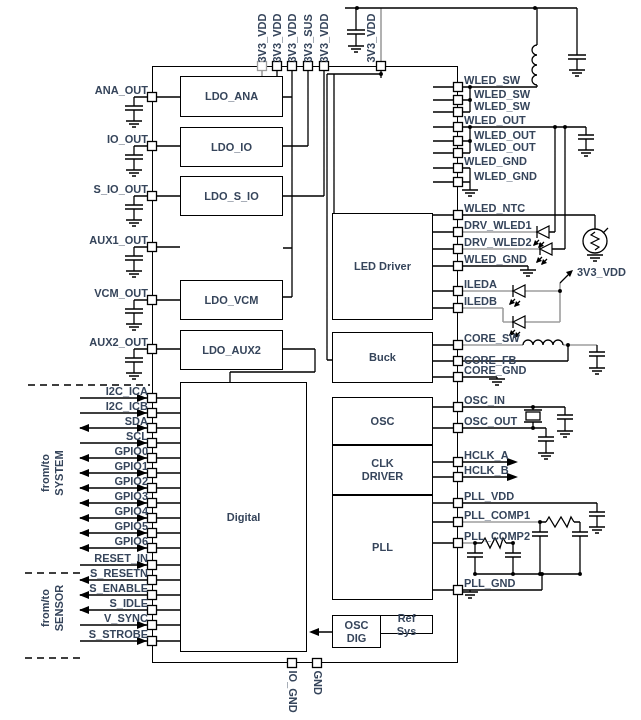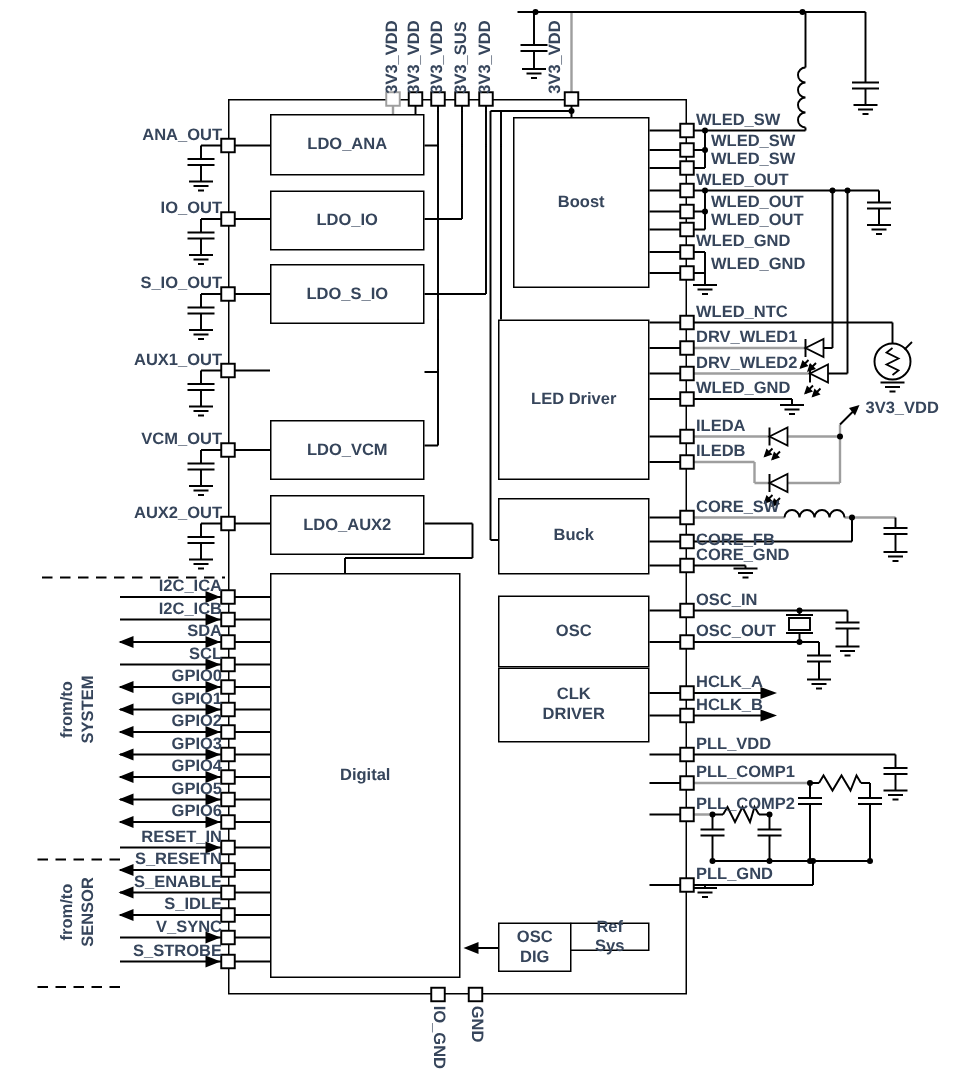--- a/index.html
+++ b/index.html
@@ -38,36 +38,36 @@
     </div>
   <div class="blk" style="left:180px;top:280px;width:103px;height:40px">
       <span>LDO_VCM</span>
     </div>
   <div class="blk" style="left:180px;top:330px;width:103px;height:40px">
       <span>LDO_AUX2</span>
     </div>
   <div class="blk" style="left:180px;top:382px;width:127px;height:270px">
       <span>Digital</span>
     </div>
-  <div class="blk" style="left:342px;top:78px;width:91px;height:114px">
-      <span>Boost</span>
-    </div>
   <div class="blk" style="left:332px;top:213px;width:101px;height:107px">
       <span>LED Driver</span>
     </div>
   <div class="blk" style="left:332px;top:332px;width:101px;height:51px">
       <span>Buck</span>
     </div>
   <div class="blk" style="left:332px;top:397px;width:101px;height:48px">
       <span>OSC</span>
     </div>
   <div class="blk" style="left:332px;top:445px;width:101px;height:50px">
     <span>CLK</span>
     <span>DRIVER</span>
   </div>
+  <div class="blk" style="left:332px;top:495px;width:101px;height:105px">
+      <span>PLL</span>
+    </div>
   <div class="blk" style="left:332px;top:615px;width:49px;height:33px">
     <span>OSC</span>
     <span>DIG</span>
   </div>
   <div class="blk" style="left:380px;top:615px;width:53px;height:19px">
     <span>Ref</span>
     <span>Sys</span>
   </div>
 
   <svg width="641" height="720">

